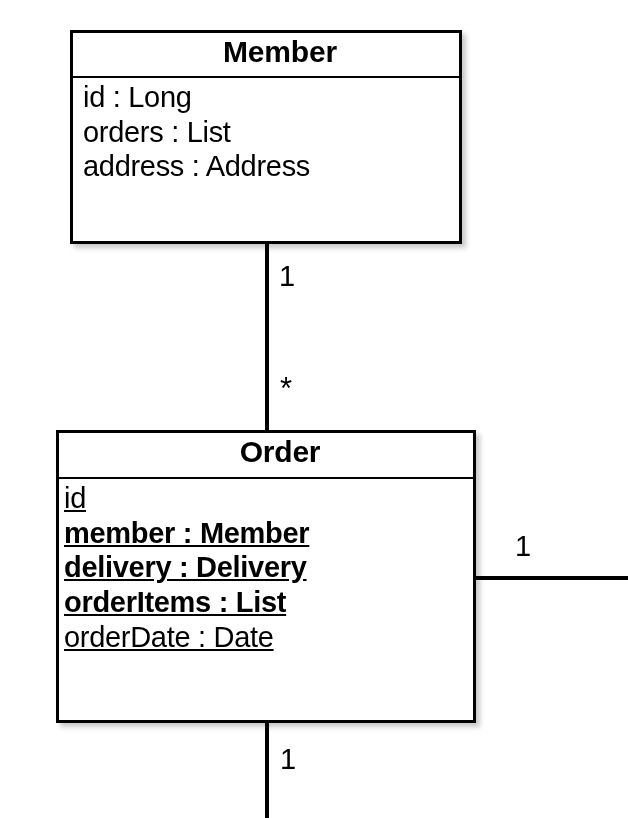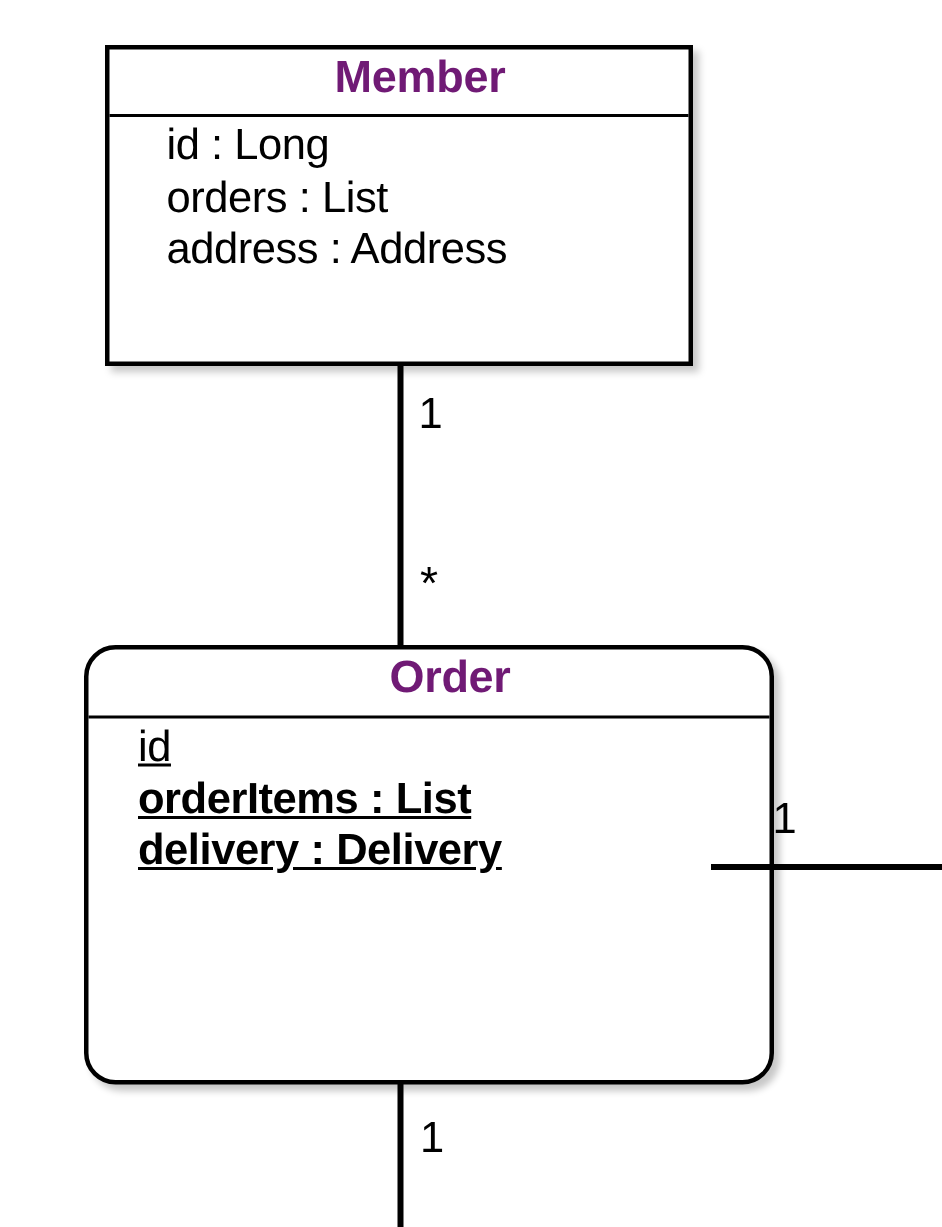--- a/index.html
+++ b/index.html
@@ -24,29 +24,28 @@
     position: absolute;
     background: #ffffff;
     border: 3px solid #000000;
     box-sizing: border-box;
     box-shadow: 4px 4px 5px rgba(0,0,0,0.22);
   }
   .uml-title {
     text-align: center;
     font-size: 30px;
     font-weight: 600;
-    color: #701a75;
+    color: #000000;
     border-bottom: 2px solid #000000;
     line-height: 1;
     letter-spacing: -0.2px;
     padding-left: 28px;
   }
   .uml-attrs {
     padding: 2px 0 4px 0;
-    margin-left: 28px;
   }
   .uml-attr {
     font-size: 29px;
     color: #000000;
     line-height: 1.195;
     white-space: nowrap;
     letter-spacing: -0.3px;
   }
   .uml-attr.bold {
     font-weight: bold;
@@ -64,23 +63,22 @@
     padding-top: 4px;
   }
   #member-class .uml-attr {
     padding-left: 10px;
   }
 
   
   #order-class {
     left: 56px;
     top: 430px;
-    width: 460px;
+    width: 420px;
     height: 293px;
-    border-radius: 21px;
   }
   #order-class .uml-title {
     height: 40px;
     padding-top: 4px;
   }
   #order-class .uml-attr {
     padding-left: 5px;
     text-decoration: underline;
   }
 
@@ -148,22 +146,24 @@
       <div class="uml-attr">id : Long</div>
       <div class="uml-attr">orders : List</div>
       <div class="uml-attr">address : Address</div>
     </div>
   </div>
 
   <div class="uml-class" id="order-class">
     <div class="uml-title">Order</div>
     <div class="uml-attrs">
       <div class="uml-attr">id</div>
+      <div class="uml-attr bold">member : Member</div>
+      <div class="uml-attr bold">delivery : Delivery</div>
       <div class="uml-attr bold">orderItems : List</div>
-      <div class="uml-attr bold">delivery : Delivery</div>
+      <div class="uml-attr">orderDate : Date</div>
     </div>
   </div>
 
   <div class="line-v" id="assoc-member-order-line"></div>
   <div class="multiplicity" id="mult-member-side">1</div>
   <div class="multiplicity" id="mult-order-side">*</div>
 
   <div class="line-h" id="assoc-order-right-line"></div>
   <div class="multiplicity" id="mult-order-right">1</div>
 

